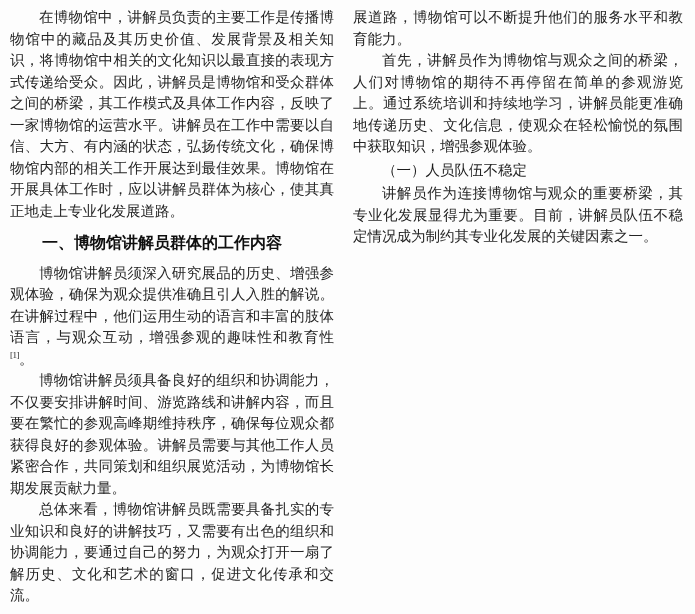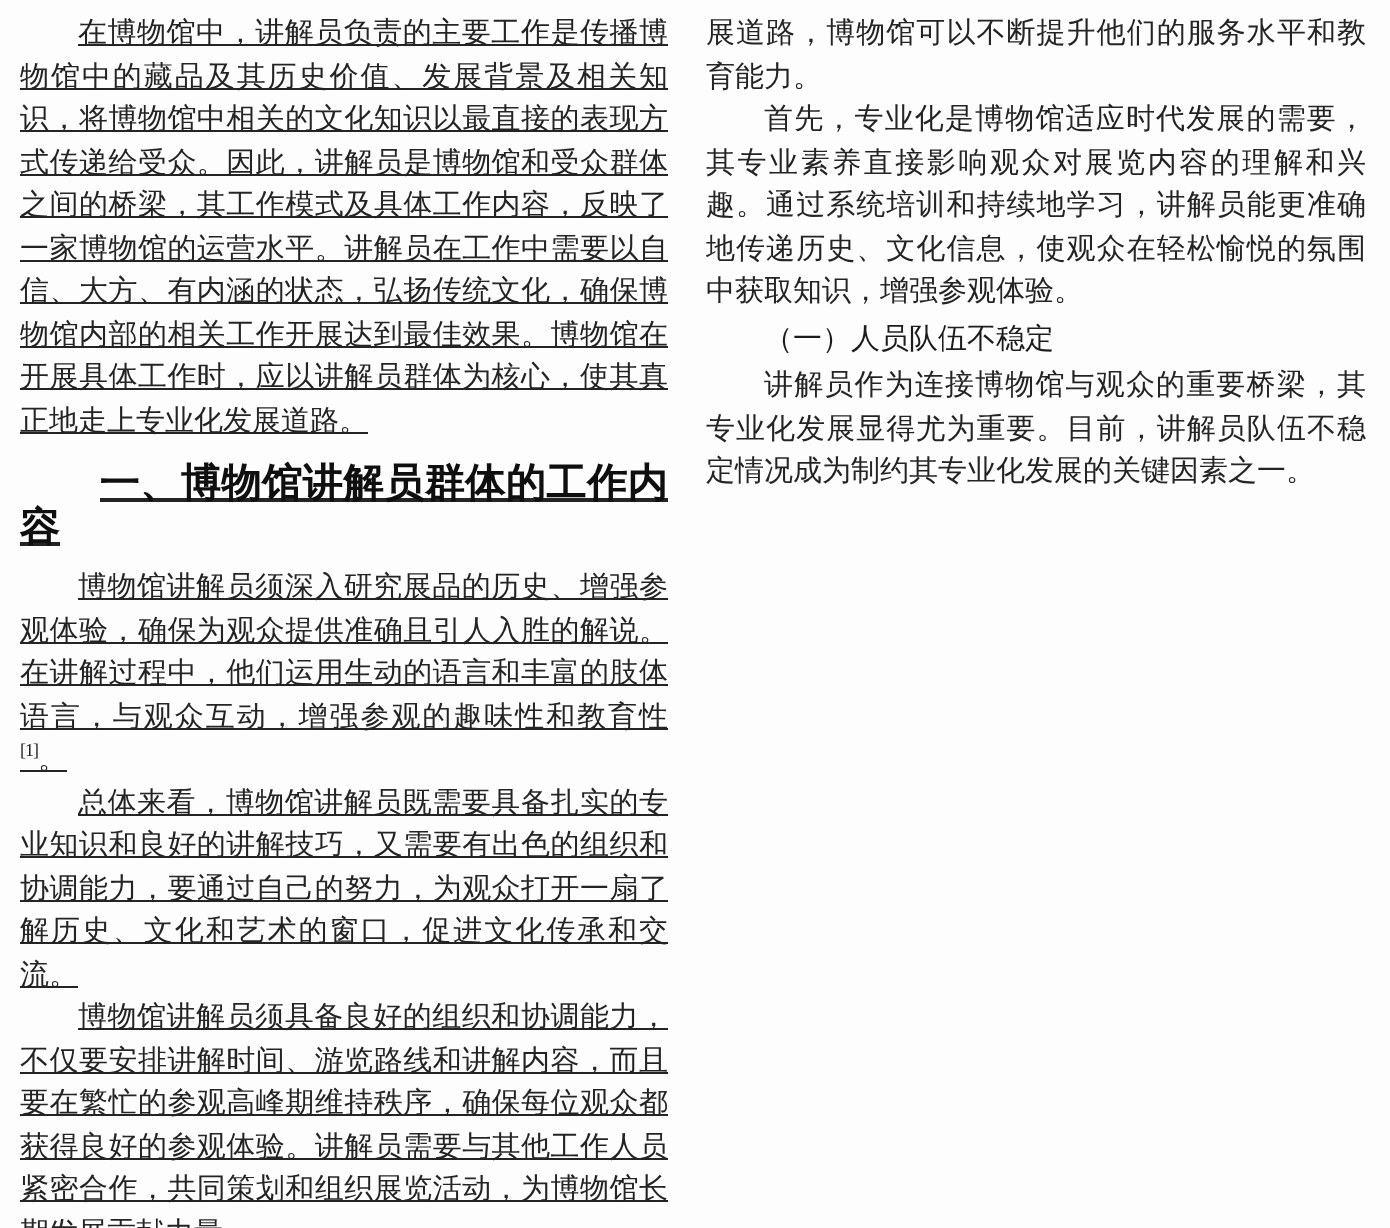--- a/index.html
+++ b/index.html
@@ -16,31 +16,31 @@
     gap: 19px;
     padding: 7px 6px 0 10px;
     font-size: 14.5px;
     line-height: 21.5px;
     color: #242424;
   }
   .column {
     text-align: justify;
     text-justify: inter-ideograph;
   }
-  .column.left  { width: 324px; text-decoration: underline; }
+  .column.left  { width: 324px; }
   .column.right { width: 330px; }
   p.paragraph {
     margin: 0;
     text-indent: 2em;
     word-break: break-all;
   }
   p.paragraph.no-indent { text-indent: 0; }
   h2.heading {
     font-family: "Liberation Sans", "DejaVu Sans", sans-serif;
-    font-size: 20px;
+    font-size: 16px;
     font-weight: 700;
     color: #0f0f0f;
     margin: 10px 0 9px;
     line-height: 21.5px;
     text-indent: 2em;
     word-break: break-all;
   }
   p.subheading {
     margin: 2px 0 2px;
     text-indent: 2em;
@@ -54,22 +54,22 @@
   }
 </style>
 </head>
 <body style="background: rgb(253, 253, 253);">
 
 <div class="page">
   <div class="column left" id="col-0">
       <p class="paragraph" style="color: rgb(36, 36, 36);"><span>在博物馆中，讲解员负责的主要工作是传播博物馆中的藏品及其历史价值、发展背景及相关知识，将博物馆中相关的文化知识以最直接的表现方式传递给受众。因此，讲解员是博物馆和受众群体之间的桥梁，其工作模式及具体工作内容，反映了一家博物馆的运营水平。讲解员在工作中需要以自信、大方、有内涵的状态，弘扬传统文化，确保博物馆内部的相关工作开展达到最佳效果。博物馆在开展具体工作时，应以讲解员群体为核心，使其真正地走上专业化发展道路。</span></p>
       <h2 class="heading" style="color: rgb(15, 15, 15);">一、博物馆讲解员群体的工作内容</h2>
       <p class="paragraph" style="color: rgb(36, 36, 36);"><span>博物馆讲解员须深入研究展品的历史、增强参观体验，确保为观众提供准确且引人入胜的解说。在讲解过程中，他们运用生动的语言和丰富的肢体语言，与观众互动，增强参观的趣味性和教育性</span><sup class="cite">[1]</sup><span>。</span></p>
+      <p class="paragraph" style="color: rgb(36, 36, 36);"><span>博物馆讲解员须具备良好的组织和协调能力，不仅要安排讲解时间、游览路线和讲解内容，而且要在繁忙的参观高峰期维持秩序，确保每位观众都获得良好的参观体验。讲解员需要与其他工作人员紧密合作，共同策划和组织展览活动，为博物馆长期发展贡献力量。</span></p>
       <p class="paragraph" style="color: rgb(36, 36, 36);"><span>总体来看，博物馆讲解员既需要具备扎实的专业知识和良好的讲解技巧，又需要有出色的组织和协调能力，要通过自己的努力，为观众打开一扇了解历史、文化和艺术的窗口，促进文化传承和交流。</span></p>
-      <p class="paragraph" style="color: rgb(36, 36, 36);"><span>博物馆讲解员须具备良好的组织和协调能力，不仅要安排讲解时间、游览路线和讲解内容，而且要在繁忙的参观高峰期维持秩序，确保每位观众都获得良好的参观体验。讲解员需要与其他工作人员紧密合作，共同策划和组织展览活动，为博物馆长期发展贡献力量。</span></p>
     </div>
   <div class="column right" id="col-1">
       <p class="paragraph no-indent" style="color: rgb(36, 36, 36);"><span>展道路，博物馆可以不断提升他们的服务水平和教育能力。</span></p>
-      <p class="paragraph" style="color: rgb(36, 36, 36);"><span>首先，专业化是博物馆适应时代发展的需要，其专业素养直接影响观众对展览内容的理解和兴趣。通过系统培训和持续地学习，讲解员能更准确地传递历史、文化信息，使观众在轻松愉悦的氛围中获取知识，增强参观体验。</span></p>
+      <p class="paragraph" style="color: rgb(36, 36, 36);"><span>首先，讲解员作为博物馆与观众之间的桥梁，人们对博物馆的期待不再停留在简单的参观游览上。通过系统培训和持续地学习，讲解员能更准确地传递历史、文化信息，使观众在轻松愉悦的氛围中获取知识，增强参观体验。</span></p>
       <p class="subheading">（一）人员队伍不稳定</p>
       <p class="paragraph" style="color: rgb(36, 36, 36);"><span>讲解员作为连接博物馆与观众的重要桥梁，其专业化发展显得尤为重要。目前，讲解员队伍不稳定情况成为制约其专业化发展的关键因素之一。</span></p>
     </div>
 </div>
 
 </body></html>

